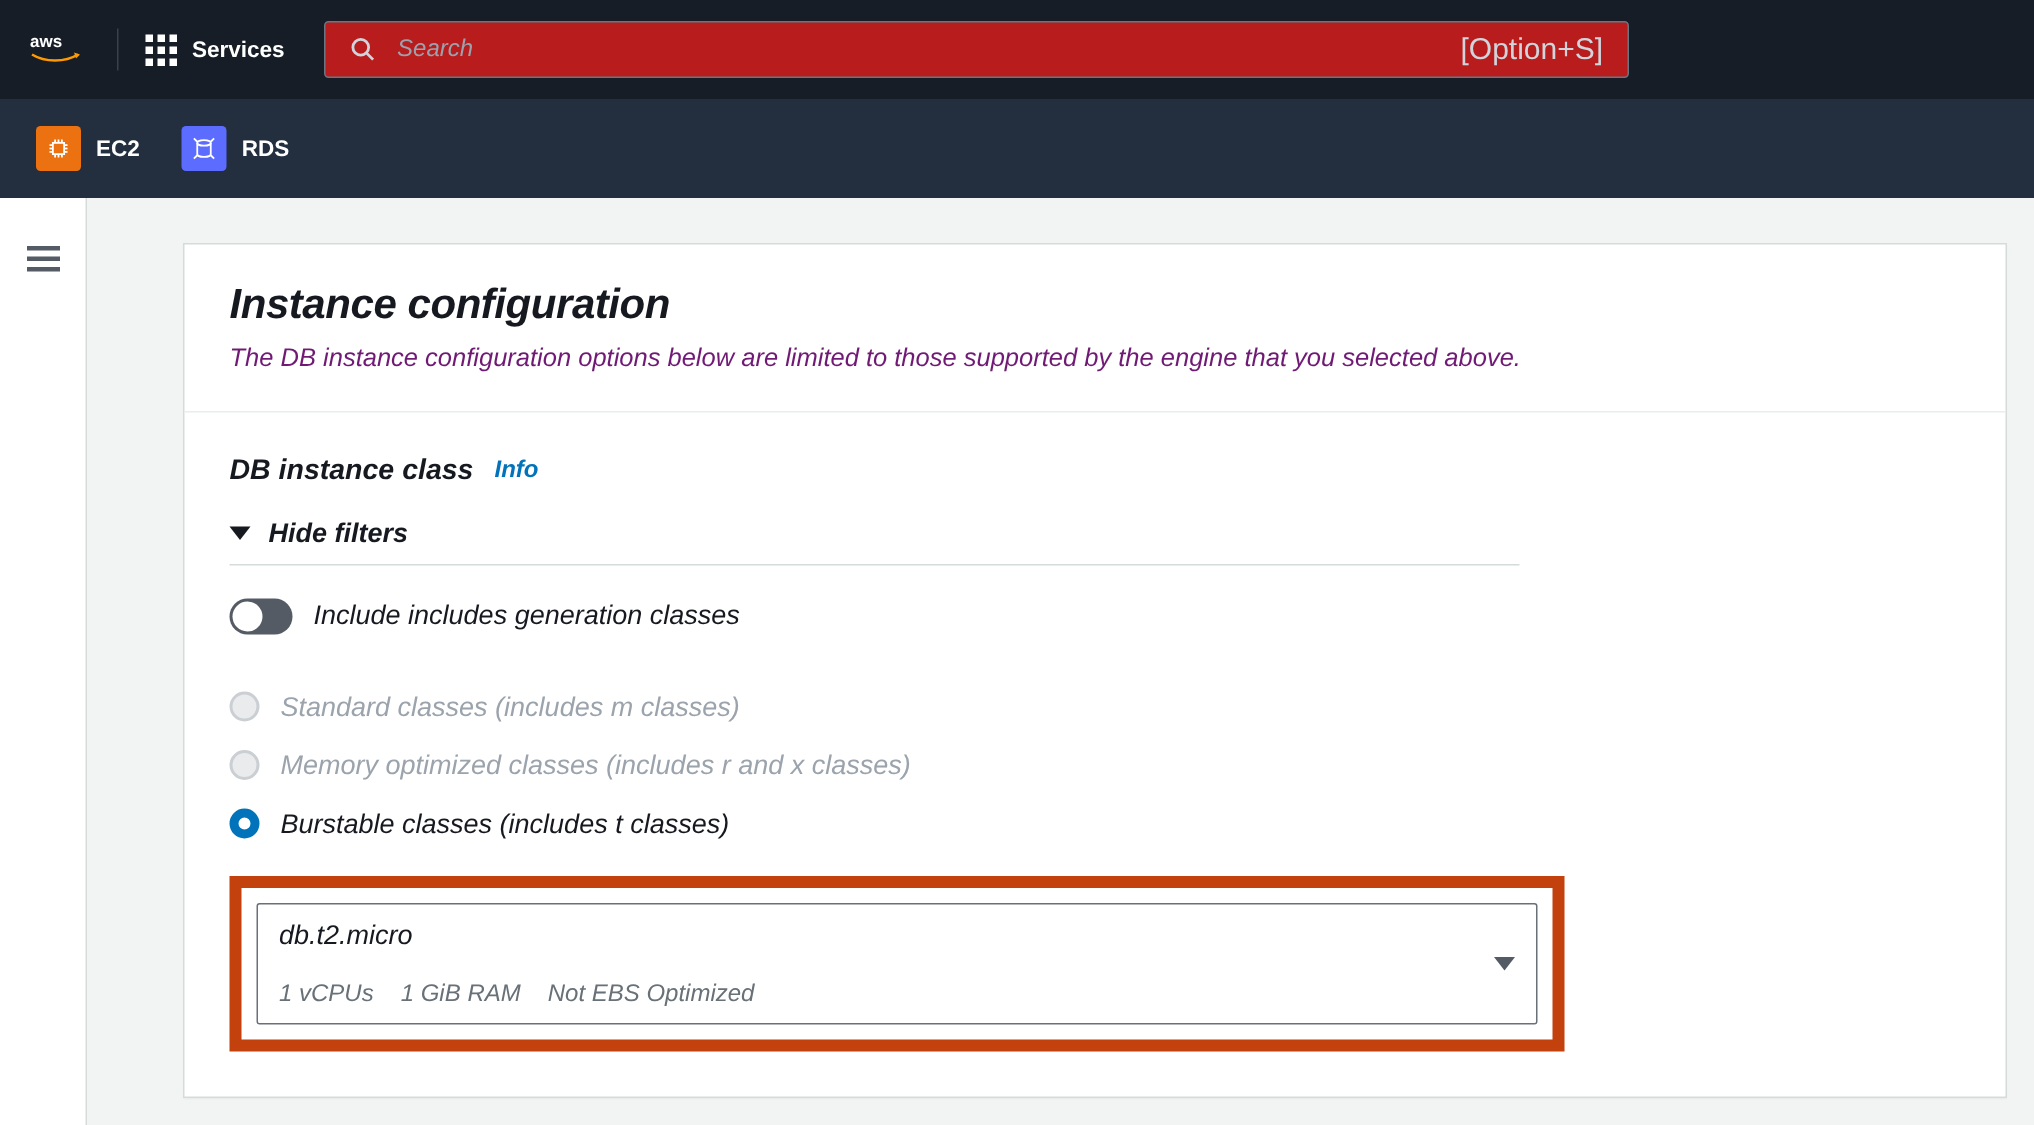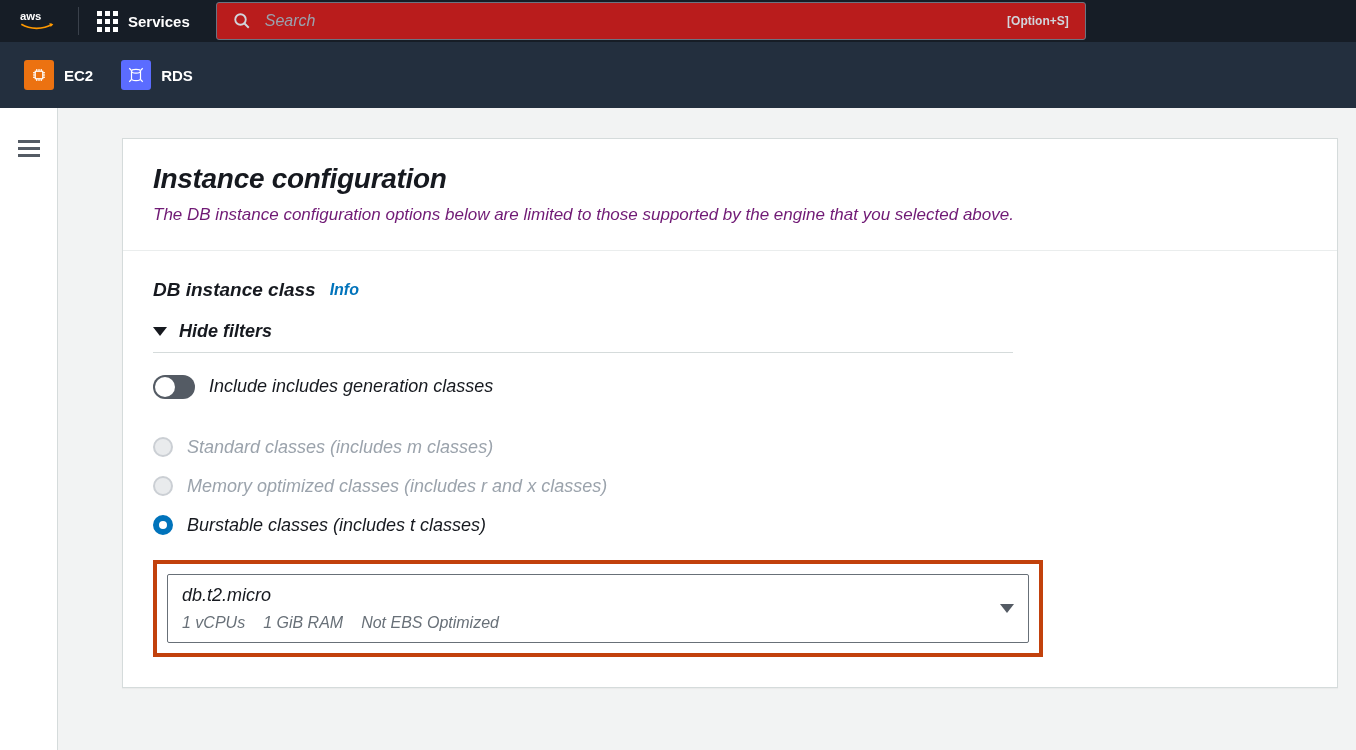--- a/index.html
+++ b/index.html
@@ -1,30 +1,30 @@
 <!DOCTYPE html>
 <html><head>
   <meta charset="utf-8">
   <style>
     * { margin: 0; padding: 0; box-sizing: border-box; font-family: "Amazon Ember", "Helvetica Neue", Arial, sans-serif; }
     body { background: #f2f3f3; width: 1356px; height: 750px; overflow: hidden; }
 
     
-    .top-nav { background: #161d26; height: 42px; display: flex; align-items: center; padding: 16px 20px; gap: 18px; }
+    .top-nav { background: #161d26; height: 66px; display: flex; align-items: center; padding: 16px 20px; gap: 18px; }
     .aws-logo { color: #fff; display: flex; align-items: center; }
     .aws-logo svg { width: 40px; height: 24px; }
     .nav-divider { width: 1px; height: 28px; background: #3a414b; }
     .services-btn { display: flex; align-items: center; gap: 10px; color: #fff; font-weight: 700; font-size: 15px; cursor: pointer; }
     .grid-icon { display: grid; grid-template-columns: repeat(3, 5px); grid-template-rows: repeat(3, 5px); gap: 3px; }
     .grid-icon span { background: #fff; width: 5px; height: 5px; }
     .search-wrap { flex: 1; max-width: 870px; margin-left: 8px; }
     .search-box { position: relative; height: 38px; background: #b91c1c; border: 1px solid #6b7481; border-radius: 3px; display: flex; align-items: center; padding: 0 16px; gap: 14px; }
     .search-box input { flex: 1; background: transparent; border: none; outline: none; color: #fff; font-size: 16px; font-style: italic; }
     .search-box input::placeholder { color: #9aa2ae; font-style: italic; }
-    .kbd-hint { color: #d1d5db; font-size: 12px; font-weight: 700; }
+    .kbd-hint { color: #d1d5db; font-size: 20px; font-weight: 400; }
     .search-icon-svg { width: 18px; height: 18px; }
 
     
     .service-bar { background: #232f3e; height: 66px; display: flex; align-items: center; padding: 0 24px; gap: 28px; }
     .svc-item { display: flex; align-items: center; gap: 10px; color: #fff; font-weight: 600; font-size: 15px; cursor: pointer; }
     .svc-icon { width: 30px; height: 30px; border-radius: 3px; display: flex; align-items: center; justify-content: center; }
     .svc-ec2 { background: #ec7211; }
     .svc-rds { background: #5b6cff; }
 
     
@@ -55,24 +55,24 @@
     .toggle-label { font-size: 18px; color: #16191f; }
 
     .radio-group { display: flex; flex-direction: column; gap: 18px; margin-bottom: 24px; }
     .radio-row { display: flex; align-items: center; gap: 14px; cursor: pointer; }
     .radio { width: 20px; height: 20px; border-radius: 50%; border: 2px solid #cbcfd4; background: #e9ebed; flex-shrink: 0; }
     .radio.selected { border: 6px solid #0073bb; background: #fff; }
     .radio-label { font-size: 18px; color: #16191f; }
     .radio-row.disabled .radio-label { color: #9ba3ac; }
     .radio-row.disabled { cursor: default; }
 
-    .highlight-box { border: 4px solid #c2410c; padding: 10px; max-width: 890px; }
+    .highlight-box { border: 8px solid #c2410c; padding: 10px; max-width: 890px; }
     .select-box { border: 1px solid #687078; border-radius: 2px; padding: 10px 14px; display: flex; align-items: center; justify-content: space-between; cursor: pointer; }
     .select-main { font-size: 18px; color: #16191f; }
-    .select-sub { font-size: 16px; color: #687078; margin-top: 8px; display: flex; gap: 18px; }
+    .select-sub { font-size: 16px; color: #687078; margin-top: 20px; display: flex; gap: 18px; }
     .tri-down-sm { width: 0; height: 0; border-left: 7px solid transparent; border-right: 7px solid transparent; border-top: 9px solid #545b64; }
   </style>
 </head>
 <body>
 
 <div class="top-nav">
   <div class="aws-logo">
     <svg viewBox="0 0 60 36" xmlns="http://www.w3.org/2000/svg">
         <text x="0" y="16" font-size="17" font-weight="800" fill="#fff" font-family="Arial">aws</text>
         <path d="M2 23 C 15 31, 35 31, 48 23" stroke="#ff9900" stroke-width="2.5" fill="none"></path>

